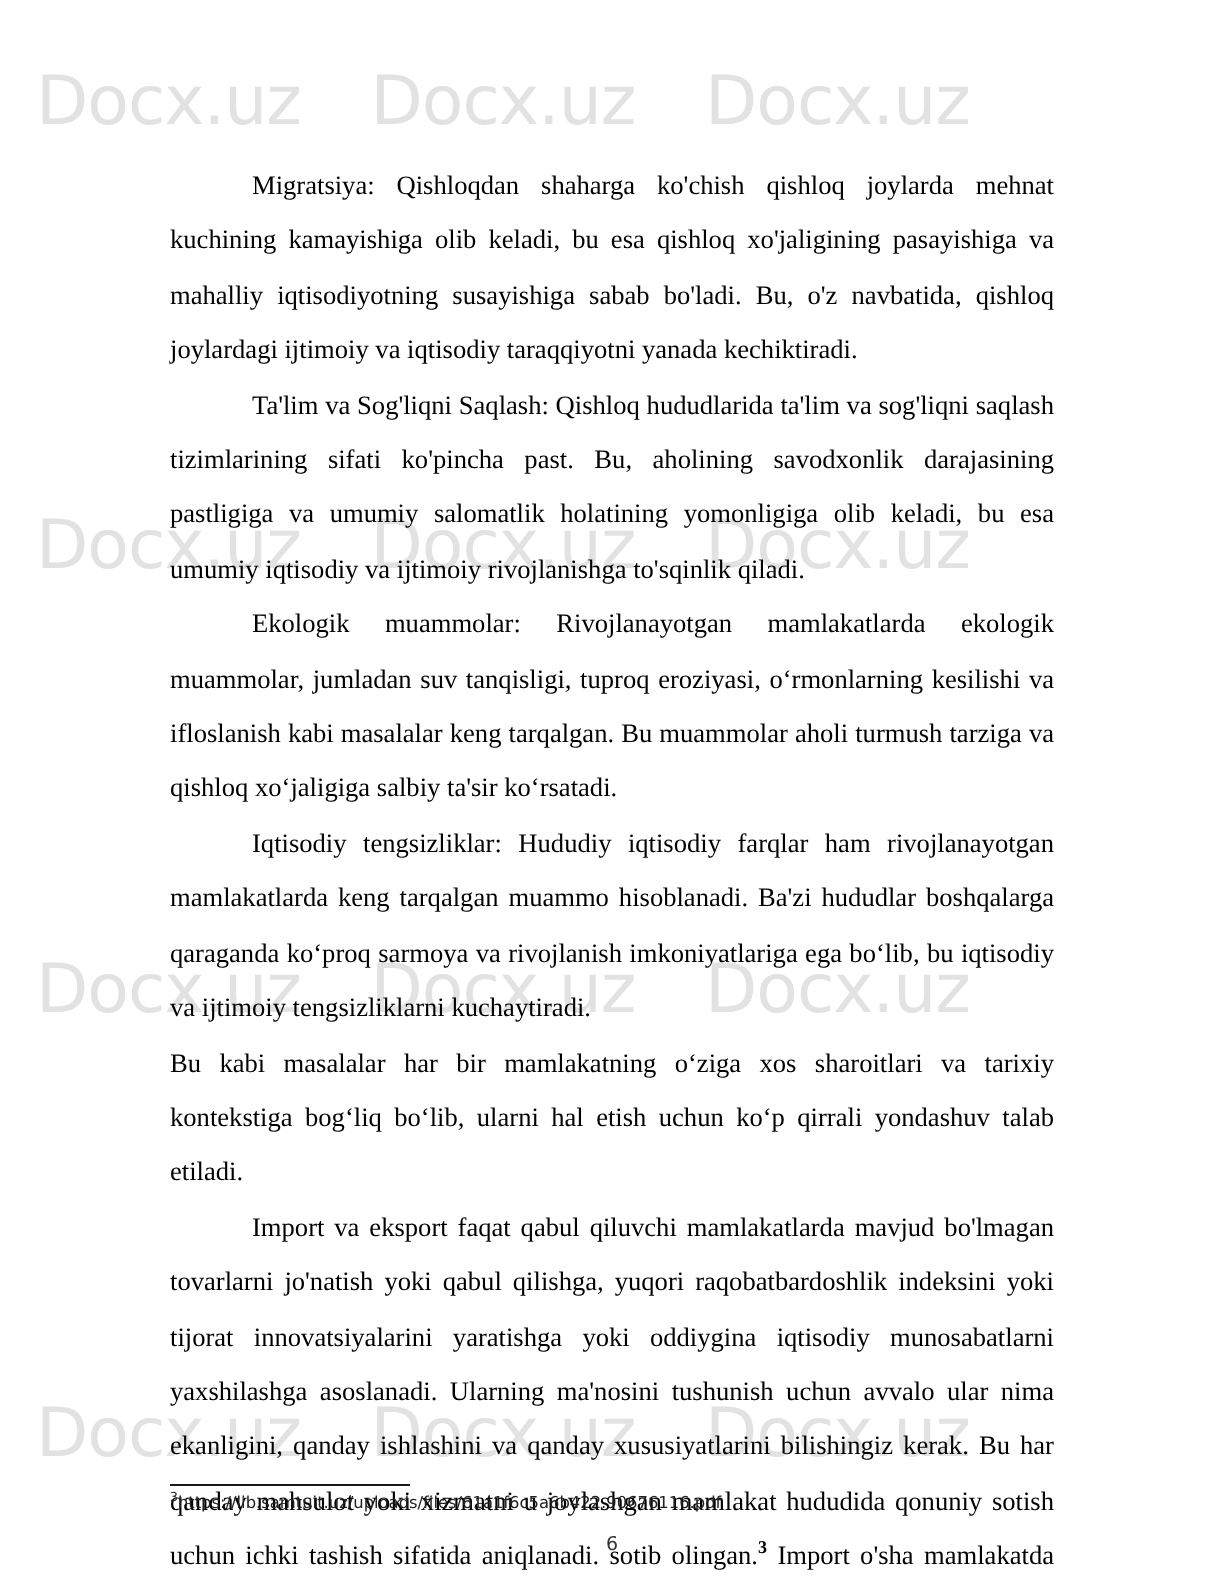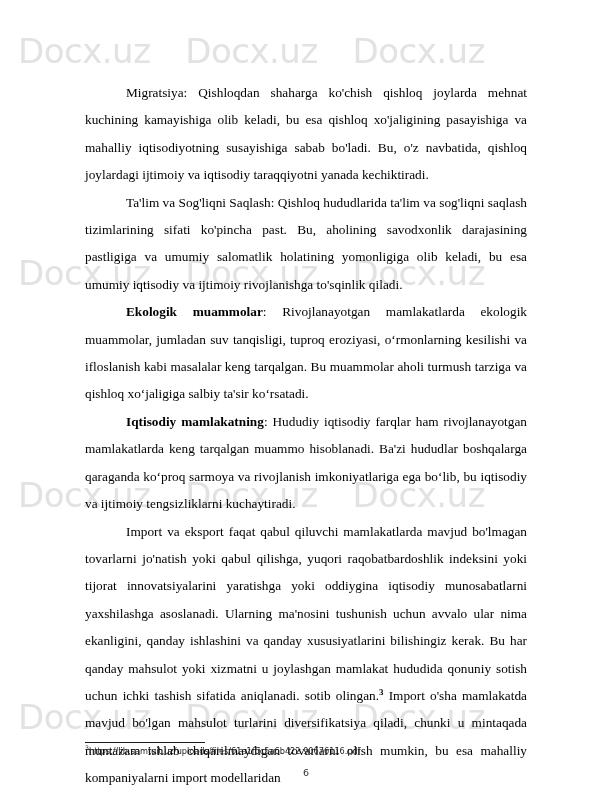--- a/index.html
+++ b/index.html
@@ -66,21 +66,21 @@
     text-justify: inter-word;
     font-size: 13.3px;
     line-height: 27.4px;
     text-indent: 41px;
     hyphens: none;
   }
   p.para.noindent {
     text-indent: 0;
   }
   .bold {
-    font-weight: bold;
+    font-weight: normal;
   }
   sup.fnref {
     font-size: 9px;
     vertical-align: super;
     line-height: 0;
     font-weight: bold;
   }
 
   
   .footnote-area {
@@ -151,22 +151,23 @@
 <div class="page">
 
   <div class="content">
 
     <p class="para"><span>Migratsiya: Qishloqdan shaharga ko'chish qishloq joylarda mehnat kuchining kamayishiga olib keladi, bu esa qishloq xo'jaligining pasayishiga va mahalliy iqtisodiyotning susayishiga sabab bo'ladi. Bu, o'z navbatida, qishloq joylardagi ijtimoiy va iqtisodiy taraqqiyotni yanada kechiktiradi.</span></p>
 
     <p class="para"><span>Ta'lim va Sog'liqni Saqlash: Qishloq hududlarida ta'lim va sog'liqni saqlash tizimlarining sifati ko'pincha past. Bu, aholining savodxonlik darajasining pastligiga va umumiy salomatlik holatining yomonligiga olib keladi, bu esa umumiy iqtisodiy va ijtimoiy rivojlanishga to'sqinlik qiladi.</span></p>
 
     <p class="para"><span class="bold">Ekologik muammolar</span><span>: Rivojlanayotgan mamlakatlarda ekologik muammolar, jumladan suv tanqisligi, tuproq eroziyasi, oʻrmonlarning kesilishi va ifloslanish kabi masalalar keng tarqalgan. Bu muammolar aholi turmush tarziga va qishloq xoʻjaligiga salbiy ta'sir koʻrsatadi.</span></p>
 
-    <p class="para"><span class="bold">Iqtisodiy mamlakatning</span><span>: Hududiy iqtisodiy farqlar ham rivojlanayotgan mamlakatlarda keng tarqalgan muammo hisoblanadi. Ba'zi hududlar boshqalarga qaraganda koʻproq sarmoya va rivojlanish imkoniyatlariga ega boʻlib, bu iqtisodiy va ijtimoiy tengsizliklarni kuchaytiradi.</span></p>
+    <p class="para"><span class="bold">Iqtisodiy tengsizliklar</span><span>: Hududiy iqtisodiy farqlar ham rivojlanayotgan mamlakatlarda keng tarqalgan muammo hisoblanadi. Ba'zi hududlar boshqalarga qaraganda koʻproq sarmoya va rivojlanish imkoniyatlariga ega boʻlib, bu iqtisodiy va ijtimoiy tengsizliklarni kuchaytiradi.</span></p>
 
+    <p class="para noindent"><span>Bu kabi masalalar har bir mamlakatning oʻziga xos sharoitlari va tarixiy kontekstiga bogʻliq boʻlib, ularni hal etish uchun koʻp qirrali yondashuv talab etiladi.</span></p>
 
     <p class="para"><span>Import va eksport faqat qabul qiluvchi mamlakatlarda mavjud bo'lmagan tovarlarni jo'natish yoki qabul qilishga, yuqori raqobatbardoshlik indeksini yoki tijorat innovatsiyalarini yaratishga yoki oddiygina iqtisodiy munosabatlarni yaxshilashga asoslanadi. Ularning ma'nosini tushunish uchun avvalo ular nima ekanligini, qanday ishlashini va qanday xususiyatlarini bilishingiz kerak. Bu har qanday mahsulot yoki xizmatni u joylashgan mamlakat hududida qonuniy sotish uchun ichki tashish sifatida aniqlanadi. sotib olingan.</span><sup class="fnref">3</sup><span> Import o'sha mamlakatda mavjud bo'lgan mahsulot turlarini diversifikatsiya qiladi, chunki u mintaqada muntazam ishlab chiqarilmaydigan tovarlarni olish mumkin, bu esa mahalliy kompaniyalarni import modellaridan</span></p>
 
   </div>
 
   <div class="footnote-area">
     <div class="footnote-rule"></div>
     <div class="footnote-text"><sup>3</sup><span>https://lib.samtuit.uz/uploads/files/61a1f6c5a6b422.90676116.pdf</span></div>
   </div>
 

